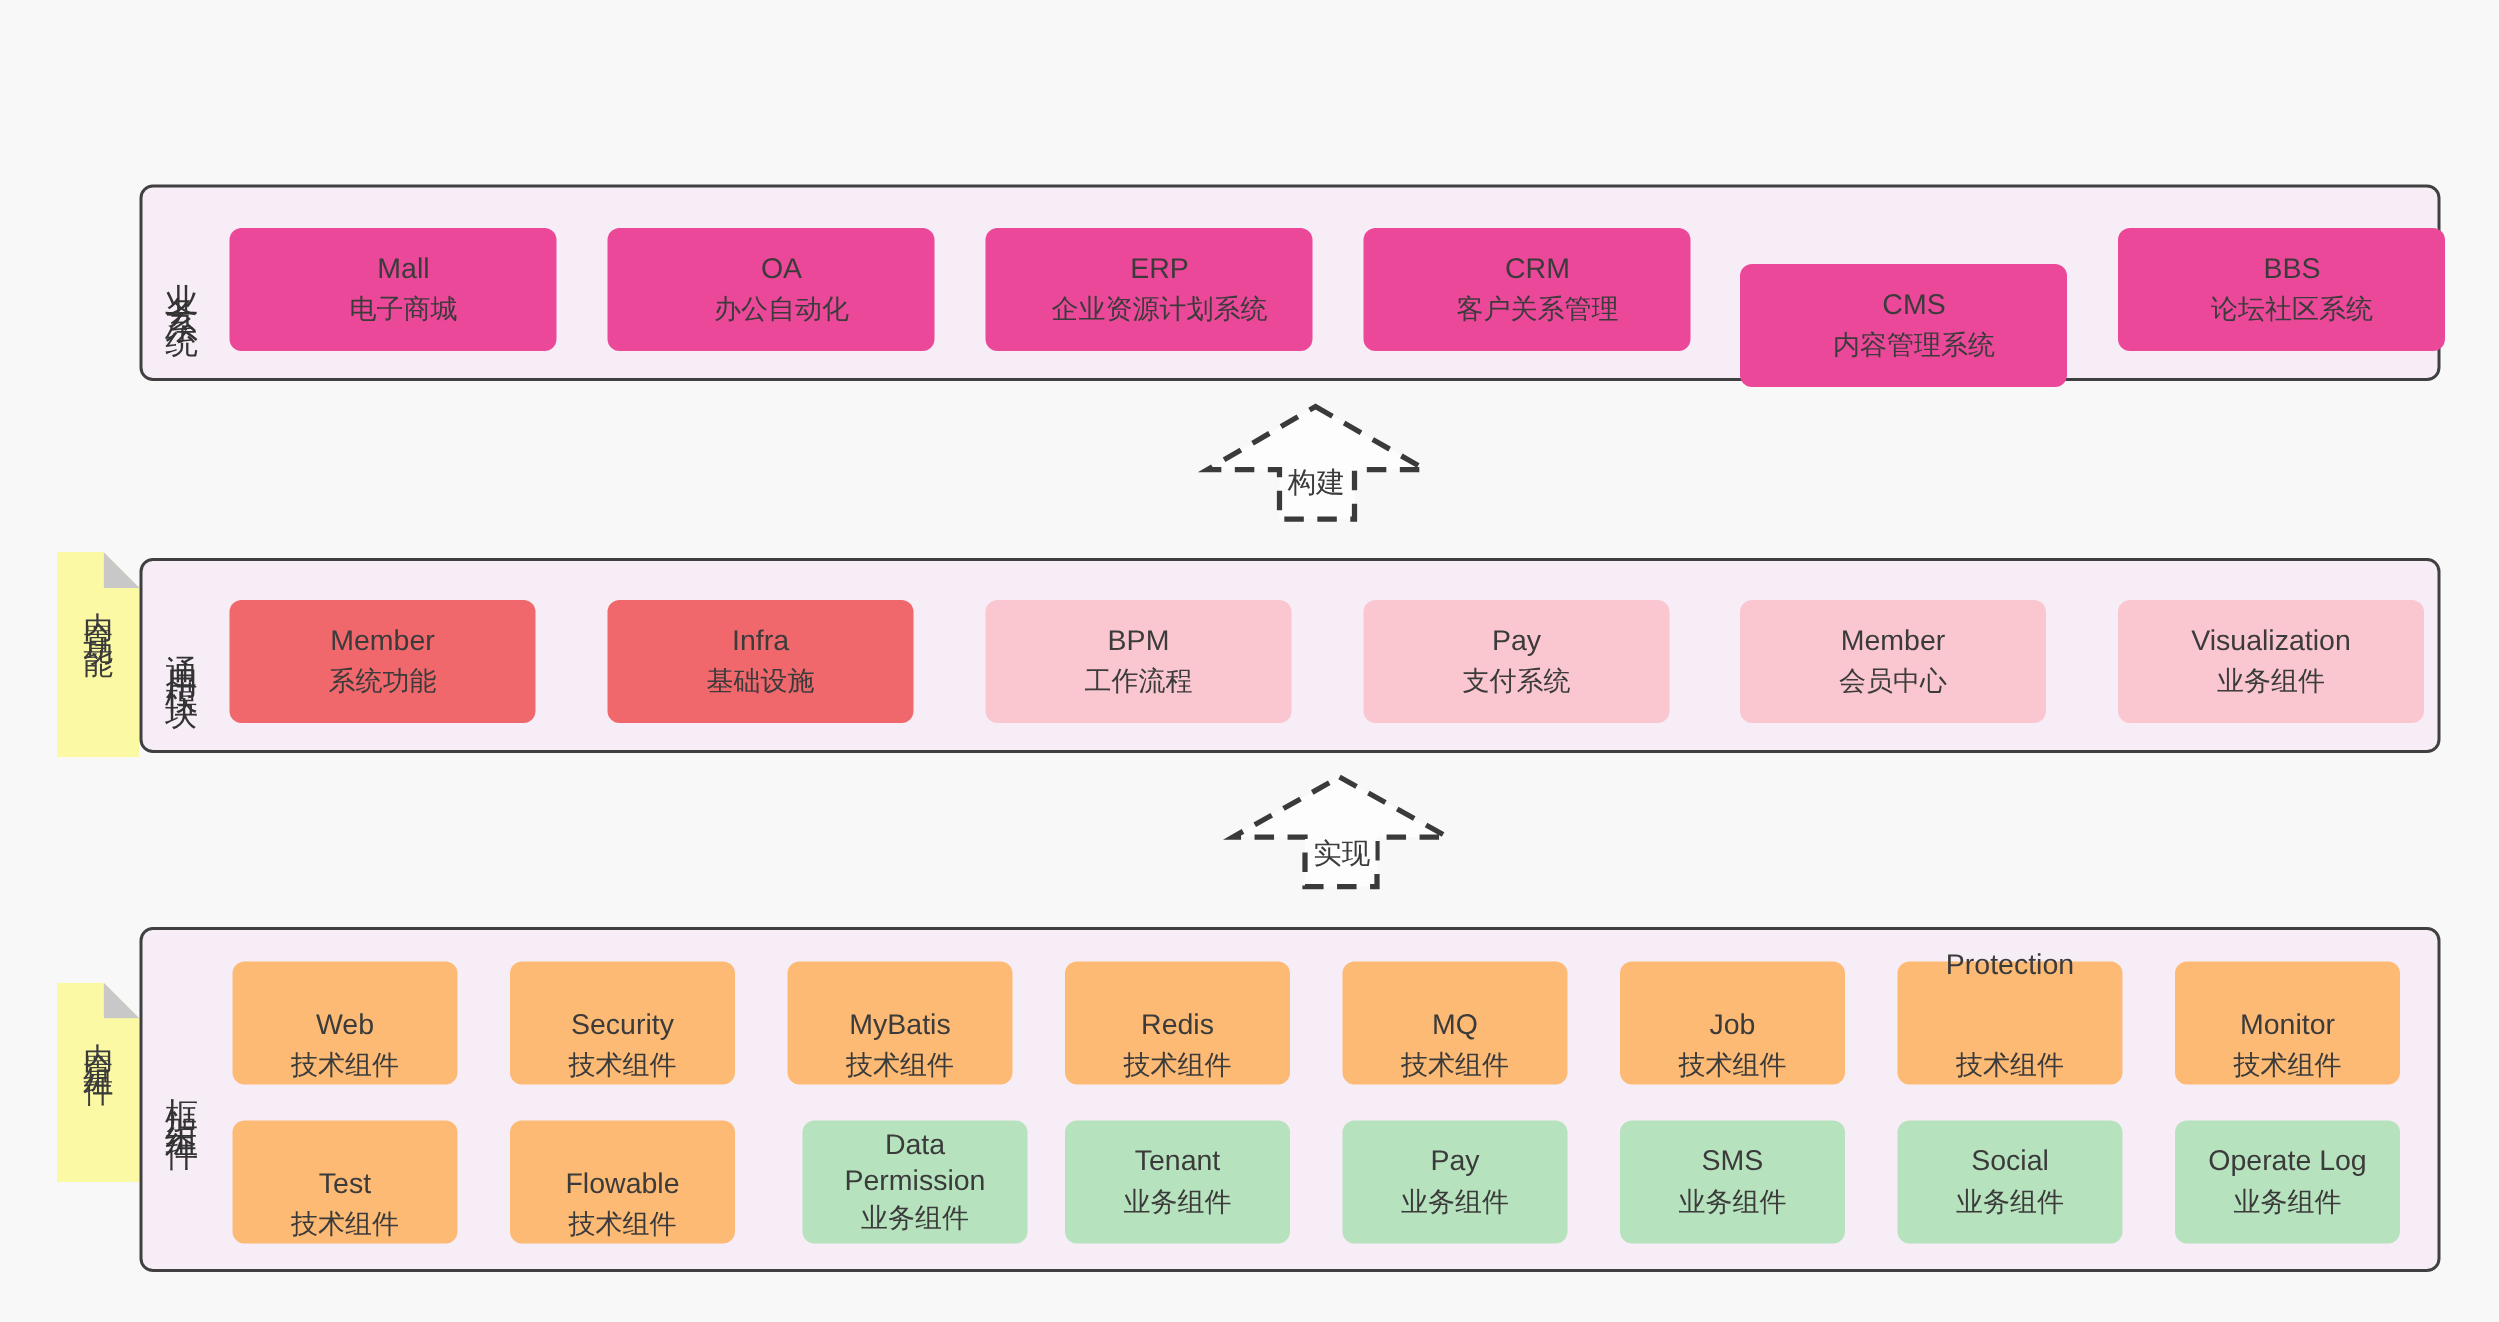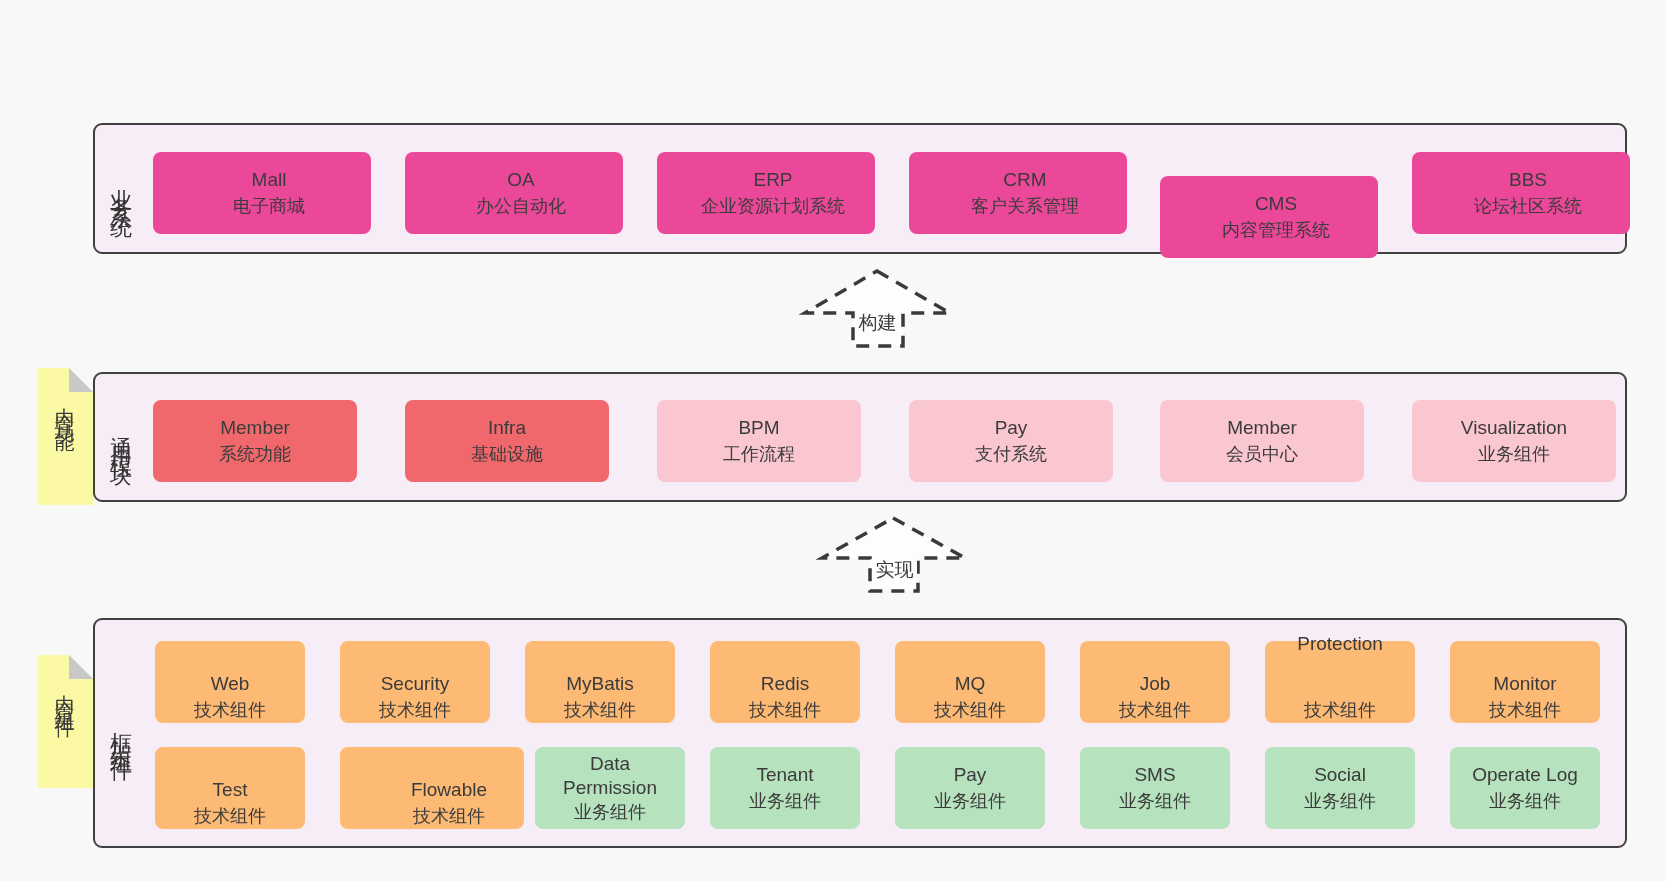--- a/index.html
+++ b/index.html
@@ -221,21 +221,21 @@
     </div>
     <div class="box small gdark" style="left:1355px;top:21px;">
       <div class="t">Monitor</div>
       <div class="s">技术组件</div>
     </div>
 
     <div class="box small gdark" style="left:60px;top:127px;">
       <div class="t">Test</div>
       <div class="s">技术组件</div>
     </div>
-    <div class="box small gdark" style="left:245px;top:127px;padding-left:34px;">
+    <div class="box small gdark" style="left:245px;top:127px;">
       <div class="t">Flowable</div>
       <div class="s">技术组件</div>
     </div>
     <div class="box small glight narrow" style="left:430px;top:127px;">
       <div class="t">Data Permission</div>
       <div class="s">业务组件</div>
     </div>
     <div class="box small glight" style="left:615px;top:127px;">
       <div class="t">Tenant</div>
       <div class="s">业务组件</div>

